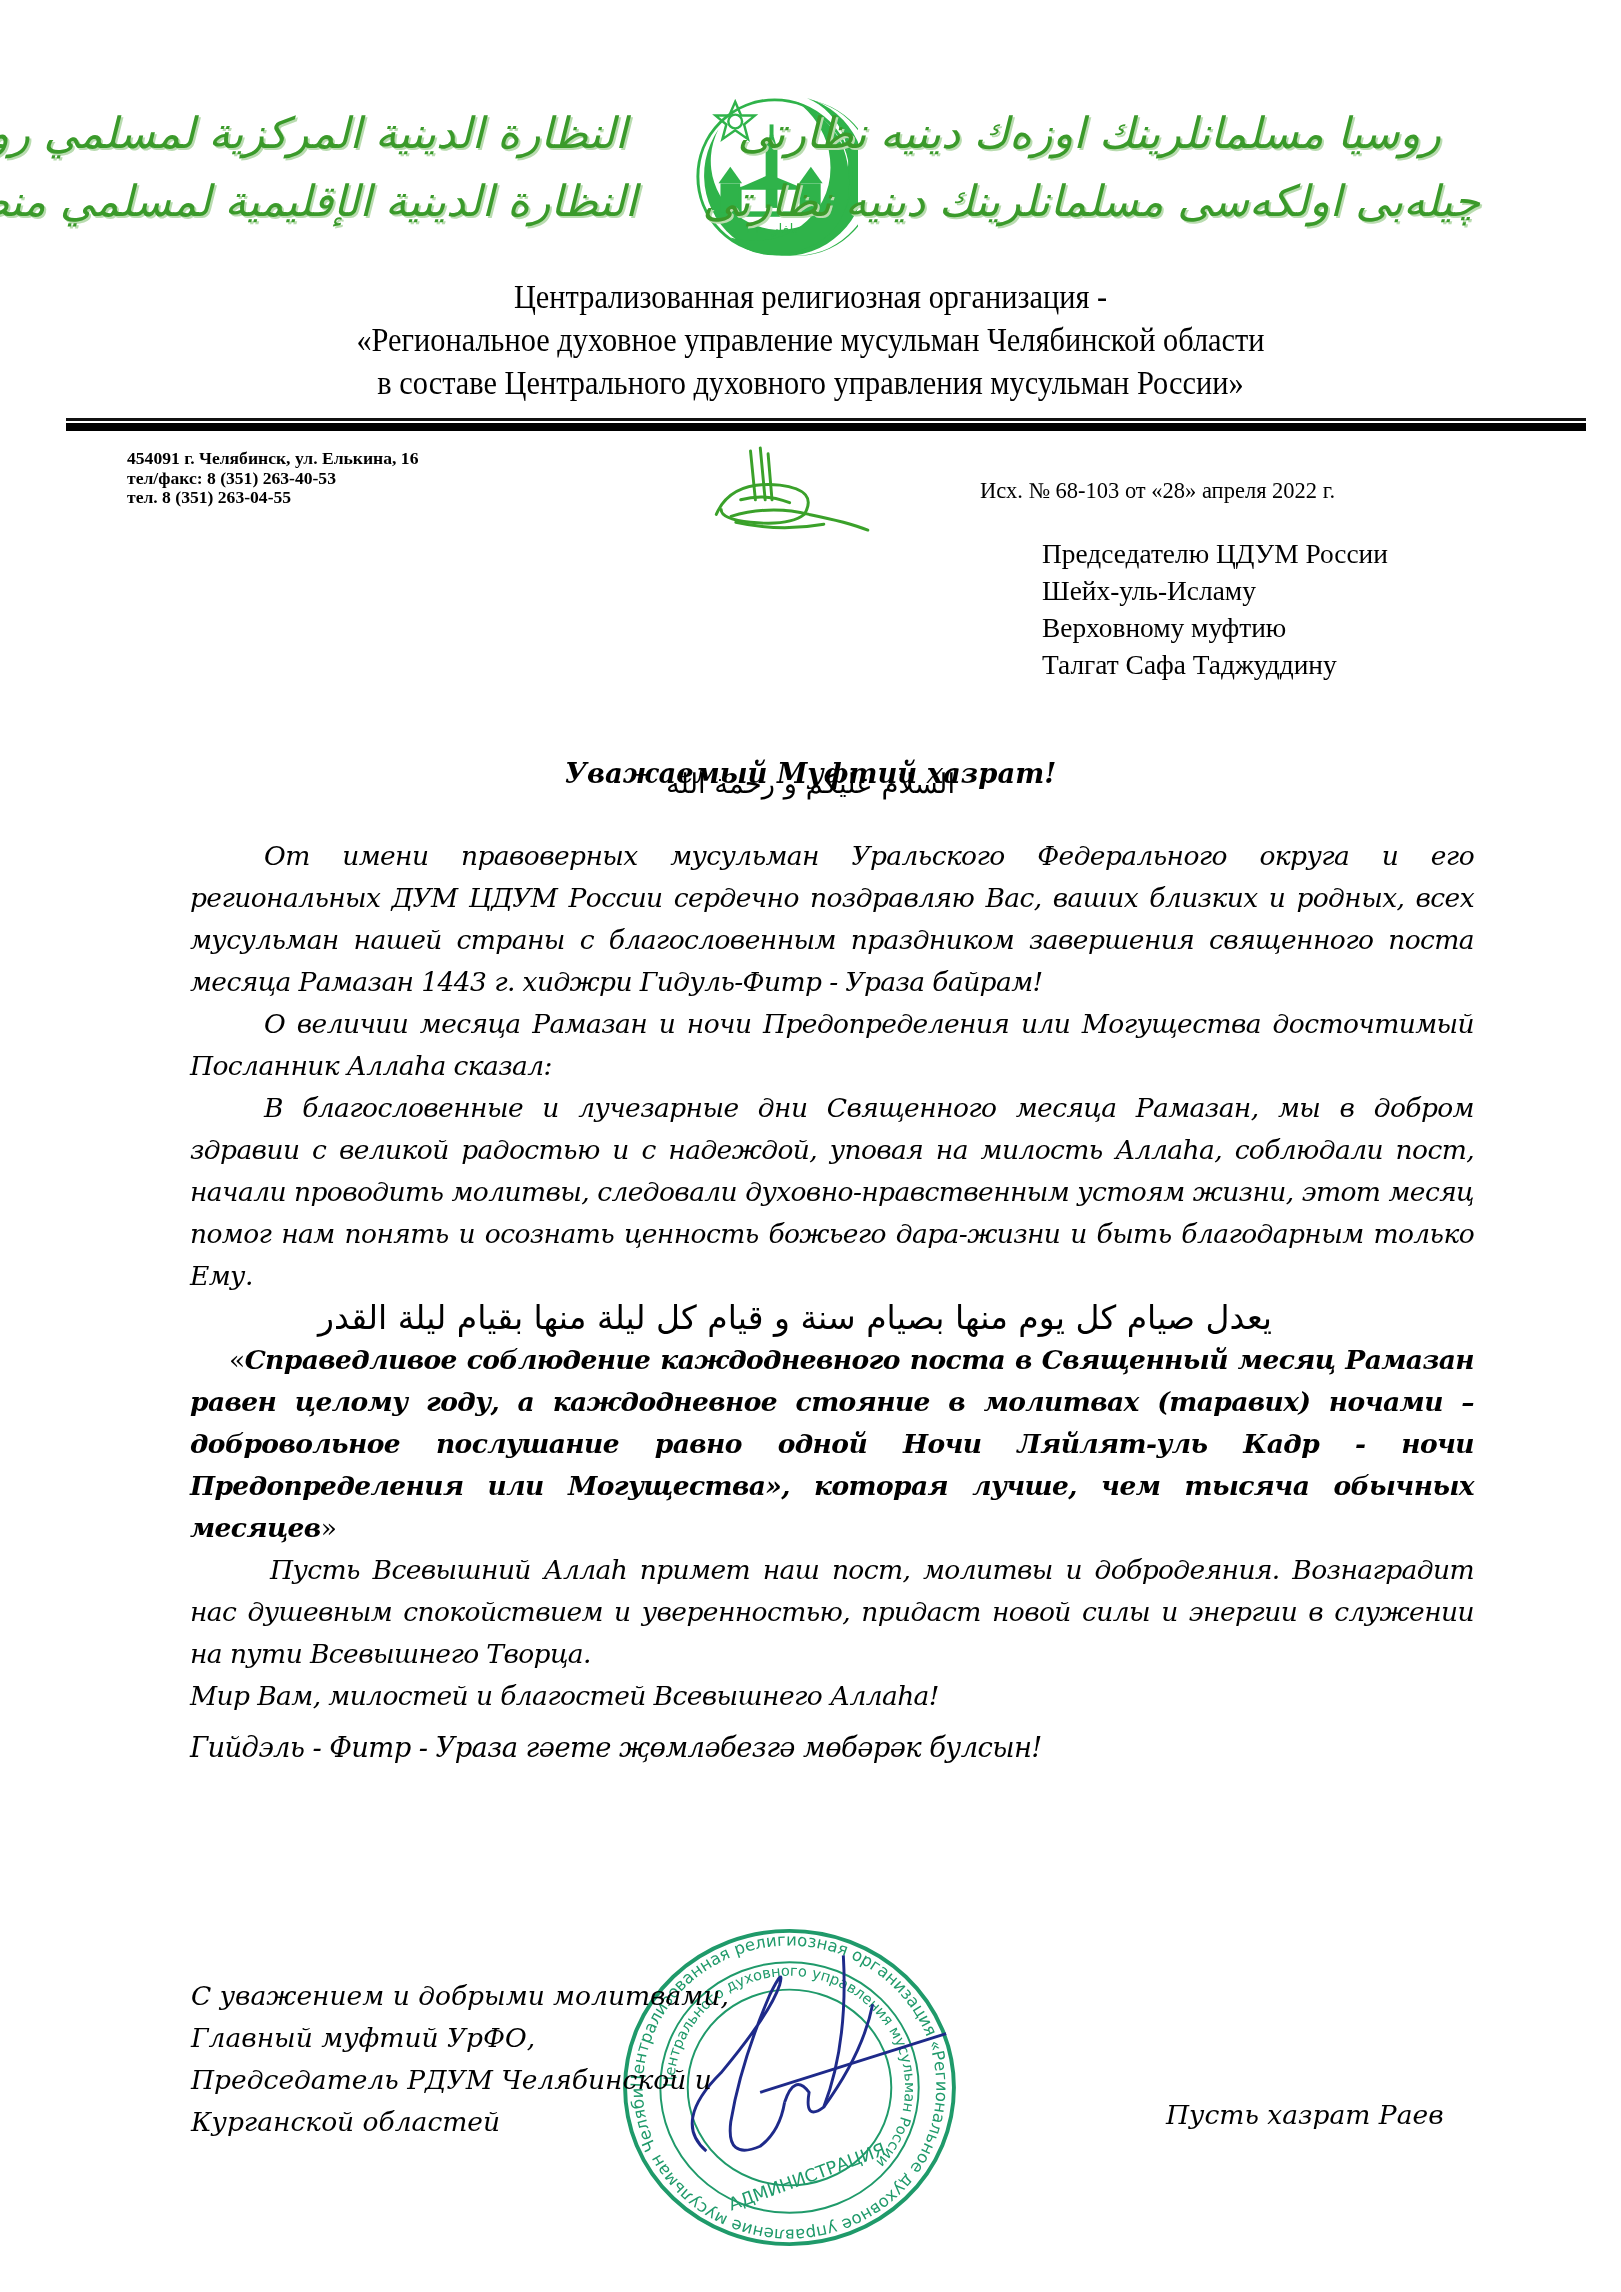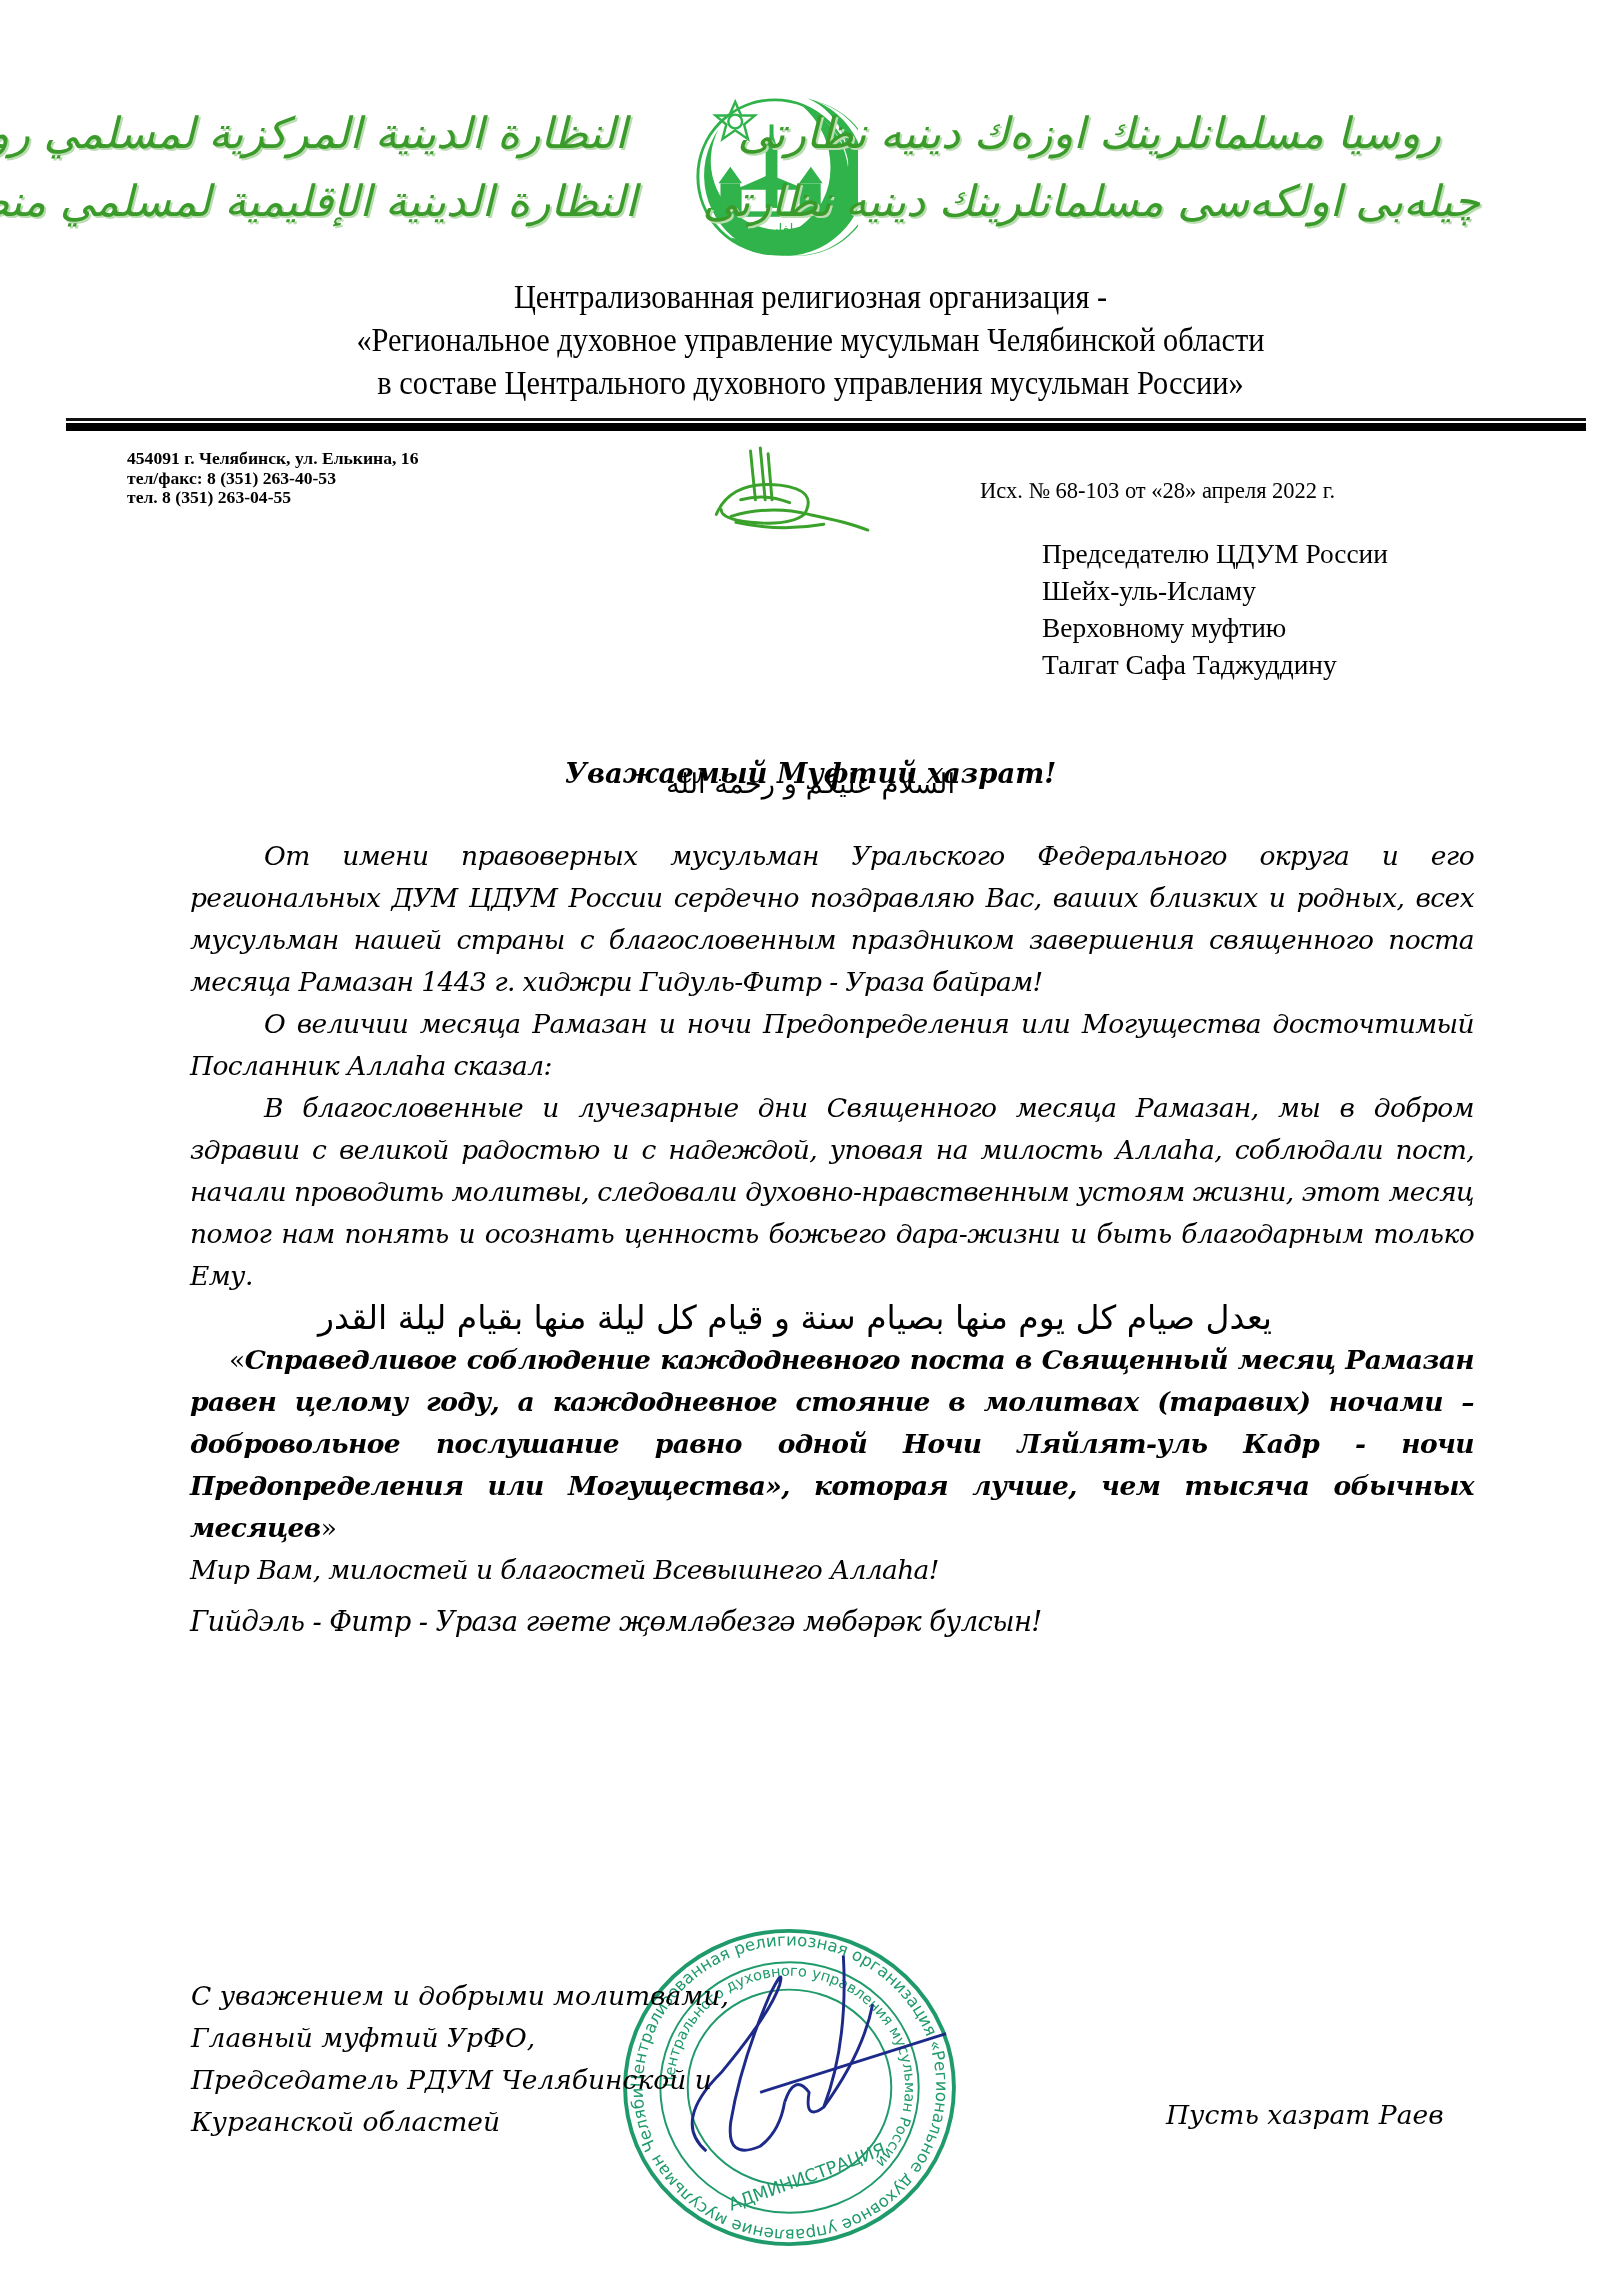--- a/index.html
+++ b/index.html
@@ -161,20 +161,21 @@
 
 <div class="abs salutation">Уважаемый  Муфтий хазрат!</div>
 <div class="abs salam">السلام عليكم و رحمة الله</div>
 
 <div class="abs body">
   <p>От имени правоверных мусульман Уральского Федерального округа и его региональных ДУМ ЦДУМ России сердечно поздравляю Вас, ваших близких и родных, всех мусульман нашей страны с благословенным праздником завершения священного поста месяца Рамазан 1443 г. хиджри Гидуль-Фитр - Ураза байрам!</p>
   <p>О величии месяца Рамазан и ночи Предопределения или Могущества досточтимый Посланник Аллаhа сказал:</p>
   <p>В благословенные и лучезарные дни Священного месяца Рамазан, мы в добром здравии с великой радостью и с надеждой, уповая на милость Аллаhа, соблюдали пост, начали проводить молитвы, следовали духовно-нравственным устоям жизни, этот месяц помог нам понять и осознать ценность божьего дара-жизни и быть благодарным только Ему.</p>
   <p class="hadith-ar">يعدل صيام كل يوم منها بصيام سنة  و قيام كل ليلة منها بقيام ليلة القدر</p>
   <p class="quote-ru" style="text-indent:39px;"><span class="q">«</span><span>Справедливое соблюдение каждодневного поста в Священный месяц Рамазан равен целому году, а каждодневное стояние в молитвах (таравих) ночами – добровольное послушание равно одной Ночи Ляйлят-уль Кадр - ночи Предопределения или Могущества», которая лучше, чем тысяча обычных месяцев</span><span class="q">»</span></p>
+  <p style="text-indent:80px;">Пусть Всевышний Аллаh примет наш пост, молитвы и добродеяния. Вознаградит нас душевным спокойствием и уверенностью, придаст новой силы и энергии в служении на пути Всевышнего Творца.</p>
   <p class="center-line">Мир Вам, милостей и благостей Всевышнего Аллаhа!</p>
   <p class="center-line wish">Гийдэль - Фитр - Ураза гәете җөмләбезгә мөбәрәк булсын!</p>
 </div>
 
 <div class="abs stamp">
   <svg width="353" height="323" viewBox="0 0 360 330">
     <defs>
       <path id="stampOuter" d="M180,165 m-150,0 a150,145 0 1,1 300,0 a150,145 0 1,1 -300,0"></path>
       <path id="stampInner" d="M180,165 m-118,0 a118,114 0 1,1 236,0 a118,114 0 1,1 -236,0"></path>
     </defs>

